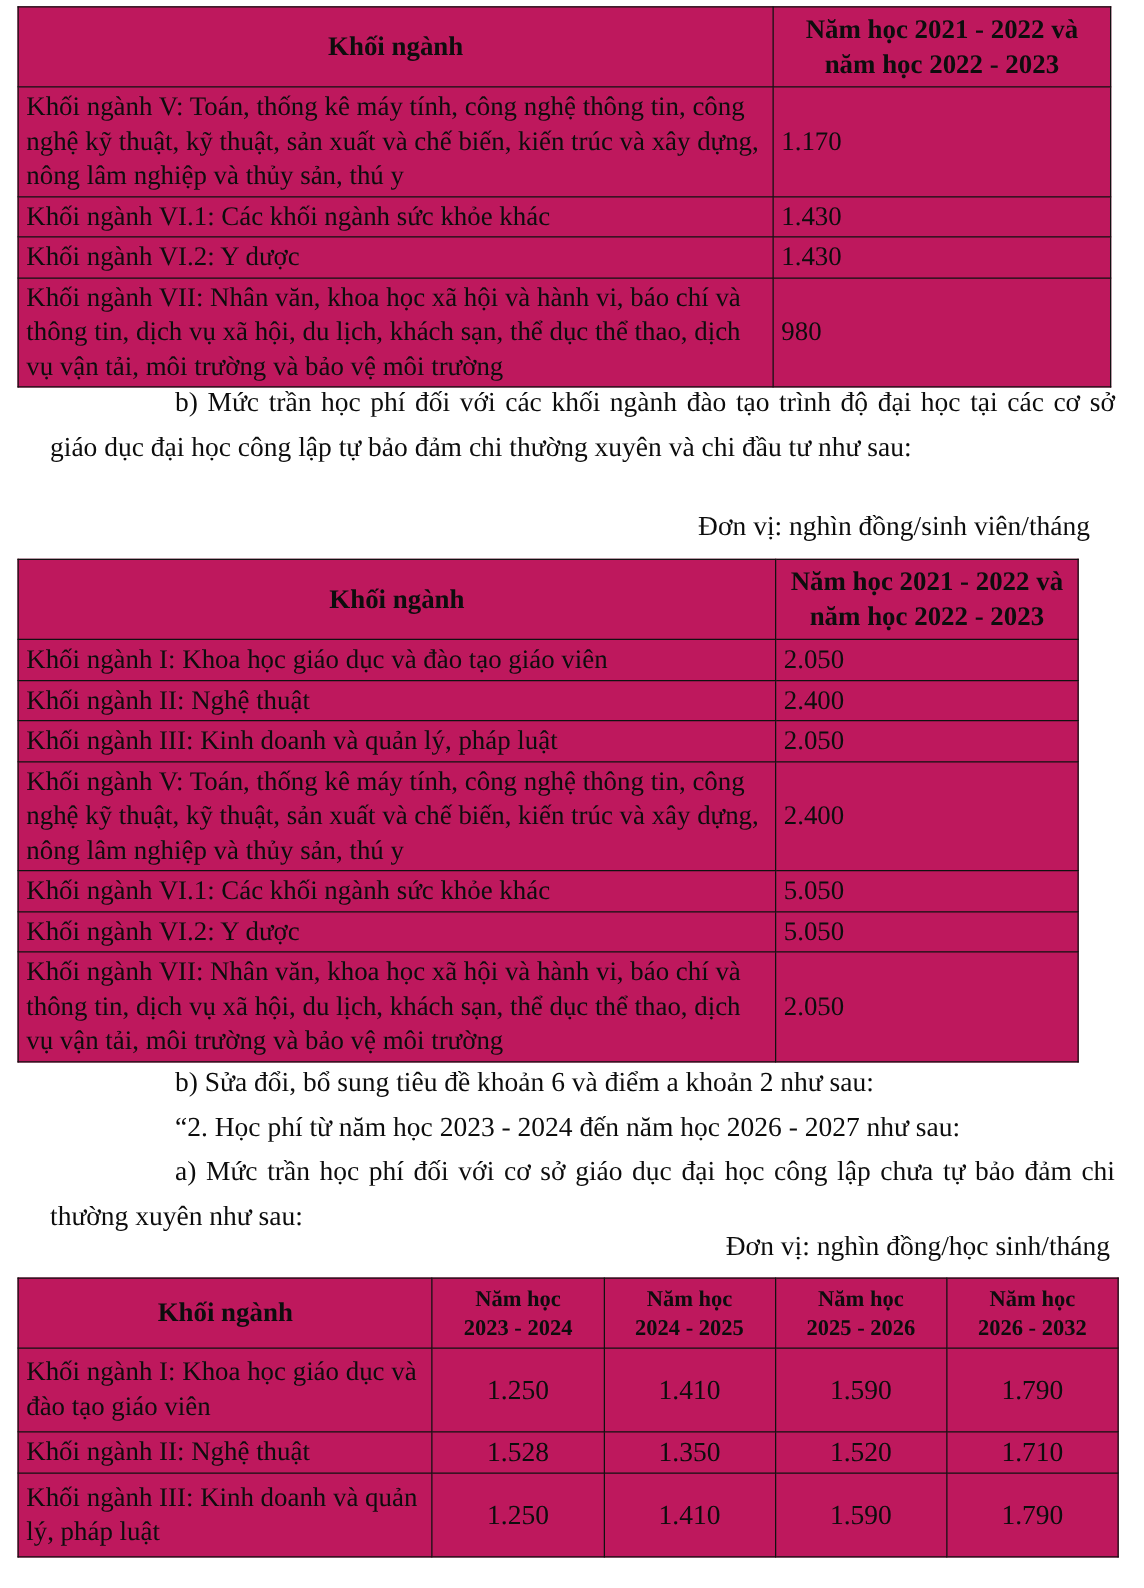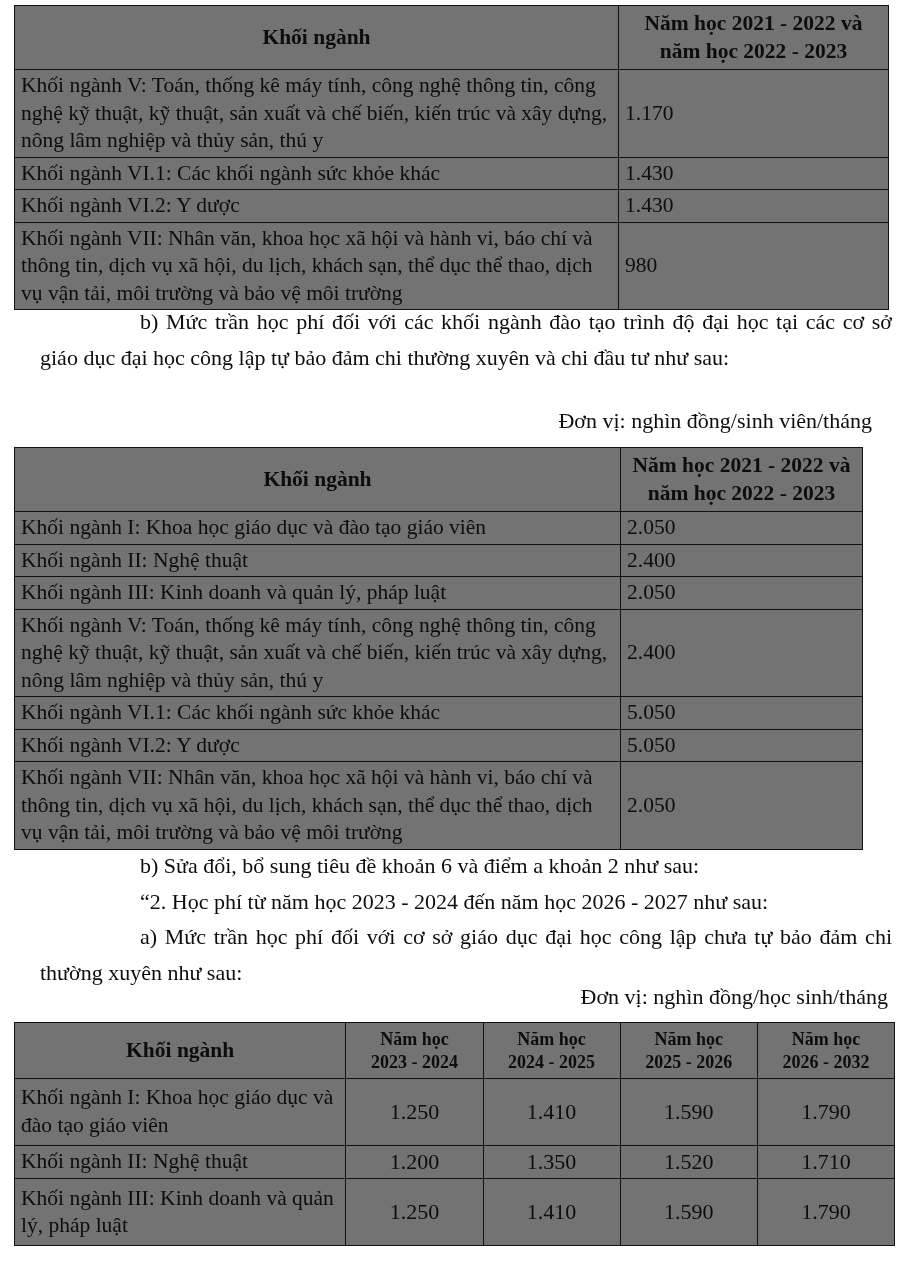--- a/index.html
+++ b/index.html
@@ -19,21 +19,21 @@
     position: relative;
     width: 915px;
     height: 1270px;
     box-sizing: border-box;
   }
 
   
   table.doc-table {
     border-collapse: collapse;
     table-layout: fixed;
-    background: #737373;
+    background: #be185d;
   }
   table.doc-table td,
   table.doc-table th {
     border: 1.6px solid #111;
     padding: 2px 6px;
     vertical-align: middle;
     font-size: 21.5px;
     line-height: 1.28;
     font-weight: 400;
     text-align: left;
@@ -283,21 +283,21 @@
       <tbody>
         <tr class="tall-row">
           <td>Khối ngành I: Khoa học giáo dục và đào tạo giáo viên</td>
           <td class="num">1.250</td>
           <td class="num">1.410</td>
           <td class="num">1.590</td>
           <td class="num">1.790</td>
         </tr>
         <tr>
           <td>Khối ngành II: Nghệ thuật</td>
-          <td class="num">1.200</td>
+          <td class="num">1.528</td>
           <td class="num">1.350</td>
           <td class="num">1.520</td>
           <td class="num">1.710</td>
         </tr>
         <tr class="tall-row">
           <td class="row-justify">Khối ngành III: Kinh doanh và quản lý, pháp luật</td>
           <td class="num">1.250</td>
           <td class="num">1.410</td>
           <td class="num">1.590</td>
           <td class="num">1.790</td>

